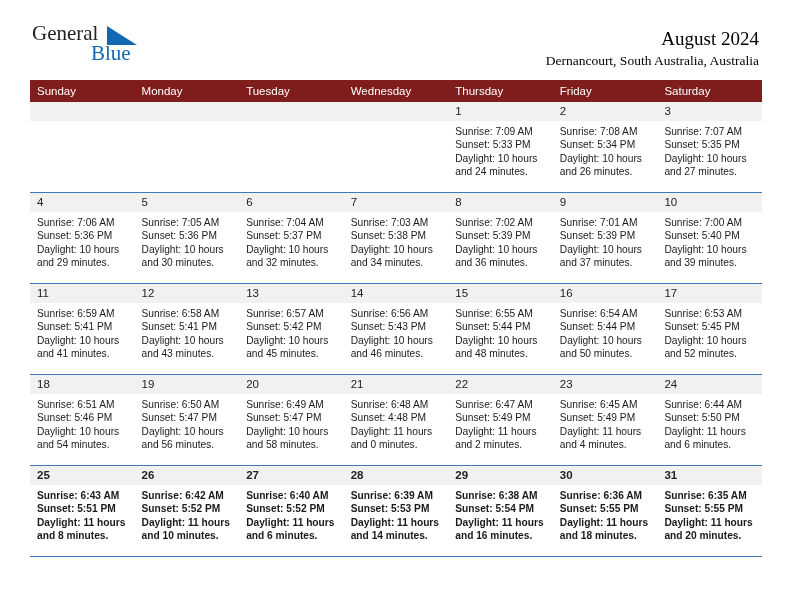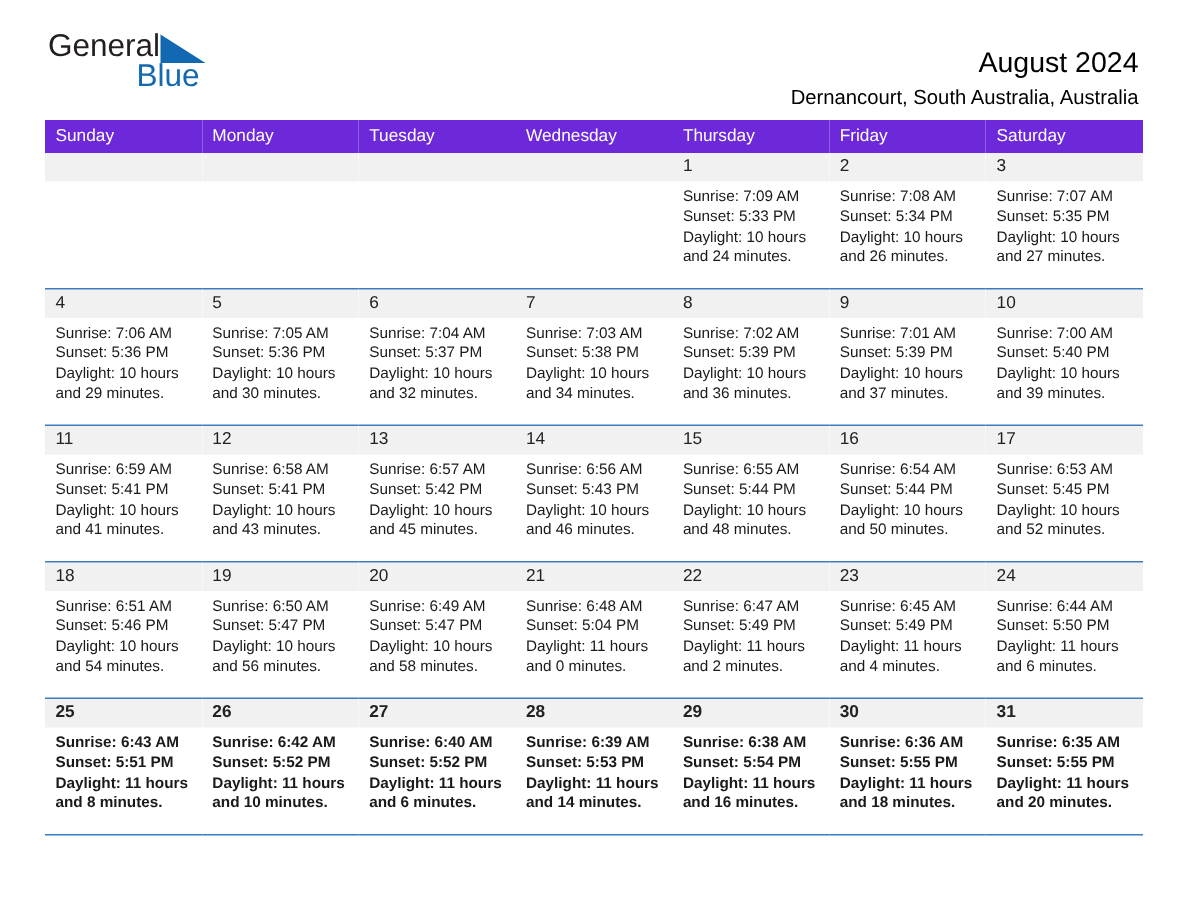--- a/index.html
+++ b/index.html
@@ -20,24 +20,25 @@
     width: 792px;
     height: 612px;
     box-sizing: border-box;
     padding: 0 30px;
   }
 
   
   .top {
     display: flex;
     justify-content: space-between;
-    align-items: flex-end;
+    align-items: center;
     padding-top: 26px;
     height: 72px;
     box-sizing: border-box;
+    font-family: Liberation Serif, serif;
   }
   .brand {
     position: relative;
     width: 130px;
     height: 52px;
   }
   .brand-general {
     position: absolute;
     left: 2px;
     top: 0px;
@@ -83,21 +84,21 @@
   
   .calendar {
     margin-top: 8px;
     width: 732px;
     border-collapse: collapse;
     table-layout: fixed;
   }
   .calendar col { width: 104.57px; }
 
   .calendar thead th {
-    background: #6d28d9;
+    background: #7f1d1d;
     color: #ffffff;
     font-size: 11.5px;
     font-weight: normal;
     text-align: left;
     padding: 5px 0 5px 7px;
     height: 20px;
     box-sizing: border-box;
   }
 
   .calendar tbody td {
@@ -405,21 +406,21 @@
                 <div>Sunset: 5:47 PM</div>
                 <div class="daylight">Daylight: 10 hours and 58 minutes.</div>
               </div>
             </div>
           </td>
           <td>
             <div class="cell">
               <span class="daynum">21</span>
               <div class="info">
                 <div>Sunrise: 6:48 AM</div>
-                <div>Sunset: 5:04 PM</div>
+                <div>Sunset: 4:48 PM</div>
                 <div class="daylight">Daylight: 11 hours and 0 minutes.</div>
               </div>
             </div>
           </td>
           <td>
             <div class="cell">
               <span class="daynum">22</span>
               <div class="info">
                 <div>Sunrise: 6:47 AM</div>
                 <div>Sunset: 5:49 PM</div>

